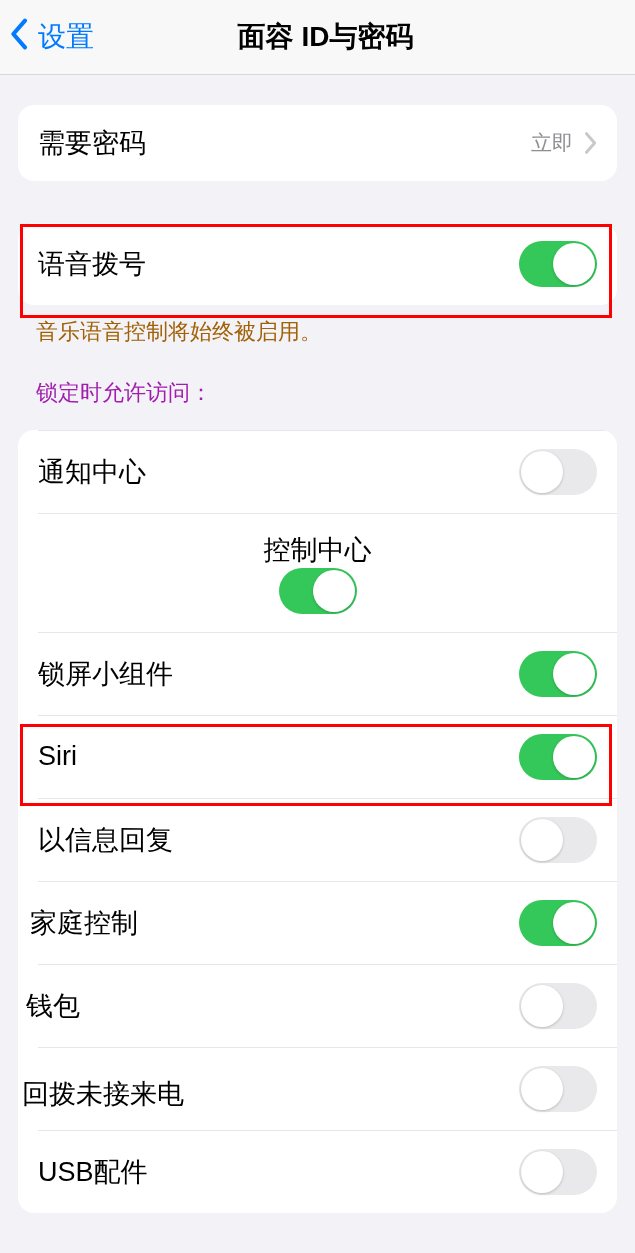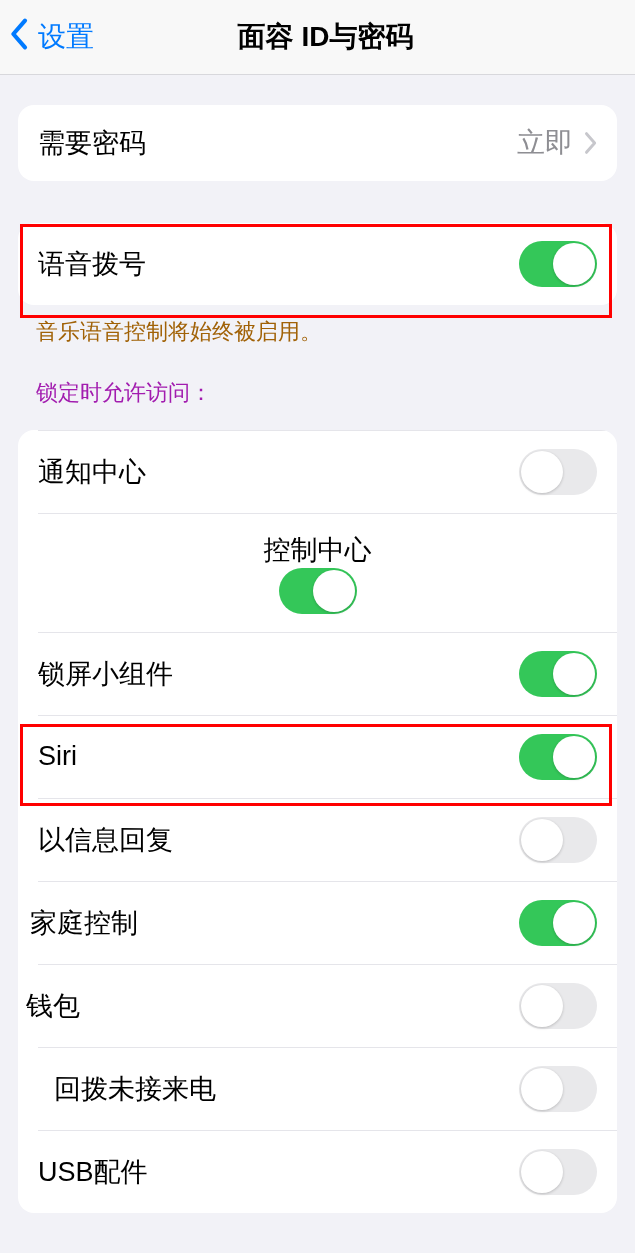--- a/index.html
+++ b/index.html
@@ -52,21 +52,21 @@
     justify-content: space-between;
     padding: 18px 20px;
     min-height: 76px;
   }
   .row-label {
     font-size: 27px;
     color: #000;
     flex: 1;
   }
   .row-value {
-    font-size: 28px;
+    font-size: 21px;
     color: #8e8e93;
     margin-right: 10px;
   }
   .chevron {
     color: #c7c7cc;
   }
   .chevron svg { width: 14px; height: 24px; display:block; }
   .footer-text {
     font-size: 22px;
     color: #a16207;
@@ -196,21 +196,21 @@
         </div>
       </div>
       <div class="sep"></div>
       <div class="row" style="min-height: 76px; padding-left: 0px; margin-left: 8px;">
         <span class="row-label">钱包</span>
         <div class="toggle off">
           <div class="knob"></div>
         </div>
       </div>
       <div class="sep"></div>
-      <div class="row" style="min-height: 76px; padding-left: 0px; margin-left: 36px;">
+      <div class="row" style="min-height: 76px; padding-left: 0px; margin-left: 4px; align-items: flex-end;">
         <span class="row-label">回拨未接来电</span>
         <div class="toggle off">
           <div class="knob"></div>
         </div>
       </div>
       <div class="sep"></div>
       <div class="row" style="min-height: 76px; padding-left: 0px; margin-left: 20px;">
         <span class="row-label">USB配件</span>
         <div class="toggle off">
           <div class="knob"></div>

